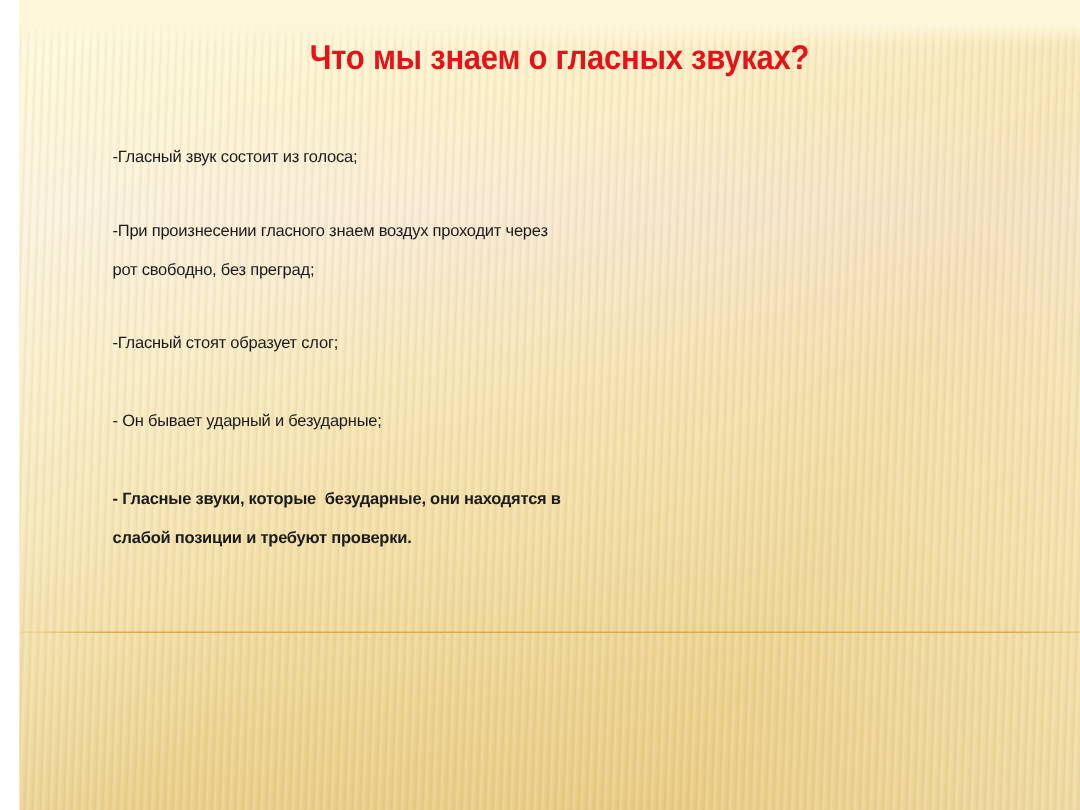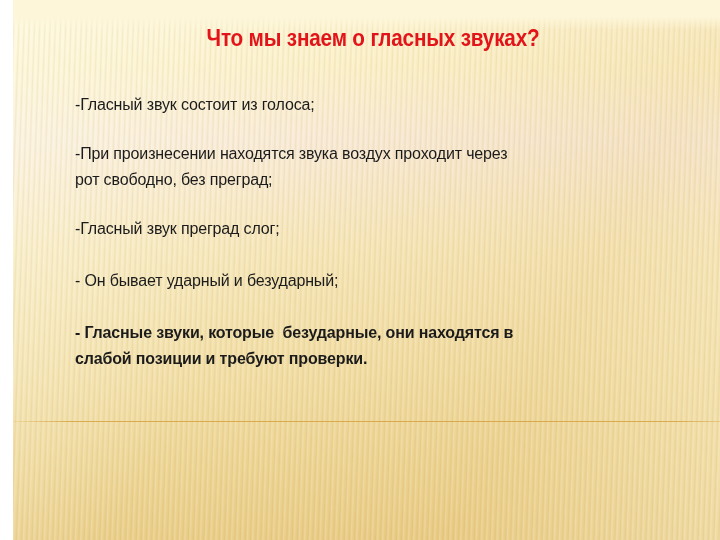--- a/index.html
+++ b/index.html
@@ -78,21 +78,21 @@
   .body-block {
     position: absolute;
     left: 62px;
     top: 92px;
     width: 640px;
   }
 
   .para {
     color: #1b1b1b;
     font-family: "Liberation Sans", sans-serif;
-    font-size: 16px;
+    font-size: 11px;
     line-height: 26px;
     letter-spacing: -0.15px;
     white-space: pre-wrap;
     margin: 0 0 23px 0;
   }
 
   .para:last-child {
     margin-bottom: 0;
     font-weight: bold;
   }
@@ -122,26 +122,26 @@
 <div class="slide">
 
   <div class="top-flat"></div>
 
   <div class="slide-title">Что мы знаем о гласных звуках?</div>
 
   <div class="body-block">
 
     <p class="para">-Гласный звук состоит из голоса;</p>
 
-    <p class="para">-При произнесении находятся звука воздух проходит через
+    <p class="para">-При произнесении гласного знаем воздух проходит через
 рот свободно, без преград;</p>
 
-    <p class="para gap-wide">-Гласный звук преград слог;</p>
+    <p class="para gap-wide">-Гласный стоят образует слог;</p>
 
-    <p class="para gap-wide">- Он бывает ударный и безударный;</p>
+    <p class="para gap-wide">- Он бывает ударный и безударные;</p>
 
 
     <p class="para">- Гласные звуки, которые  безударные, они находятся в
 слабой позиции и требуют проверки.</p>
 
   </div>
 
   <div class="divider"></div>
 
 </div>

